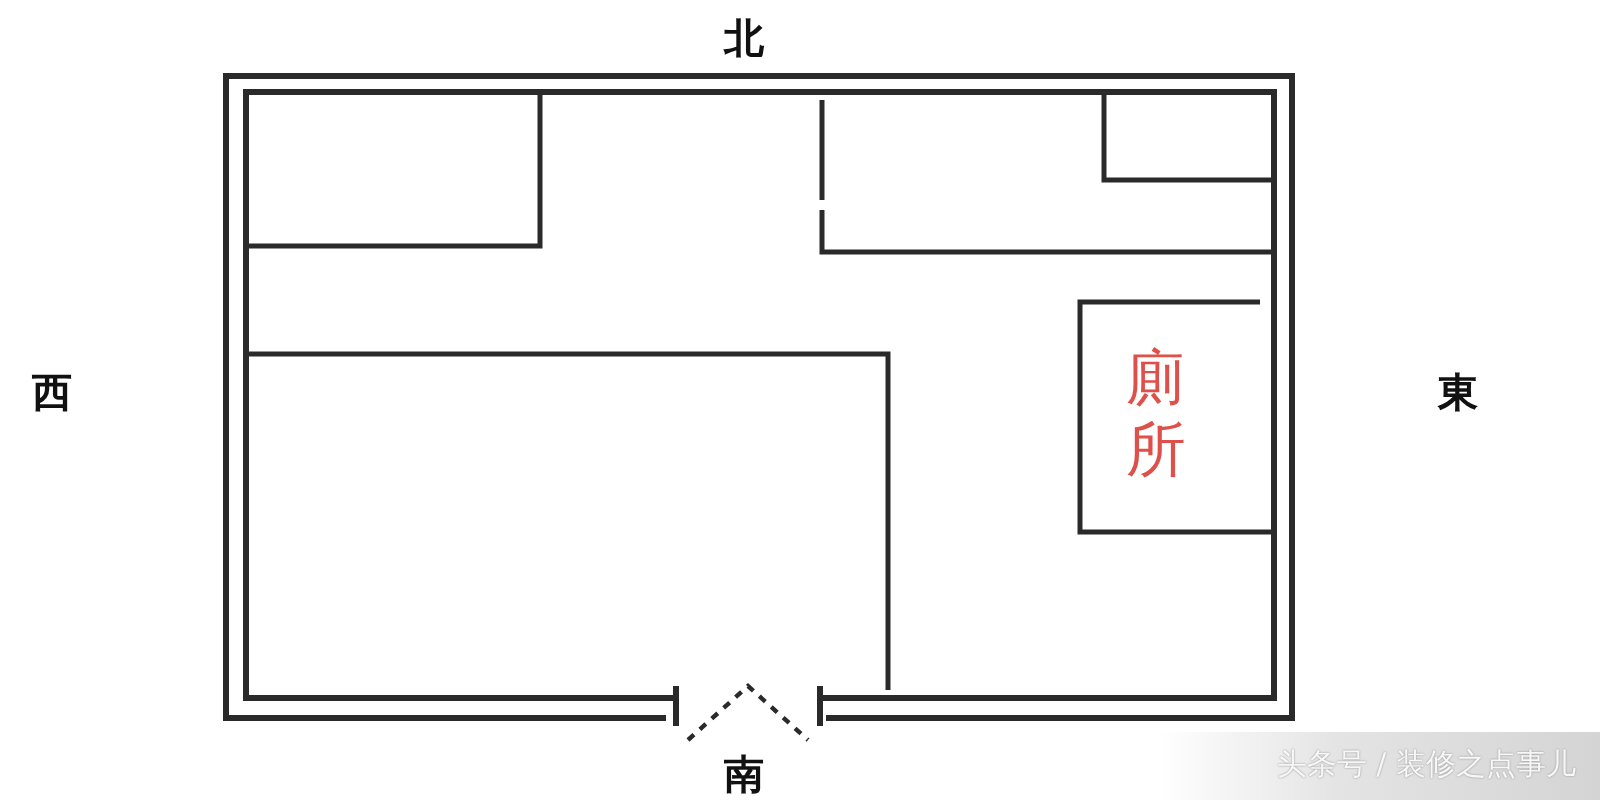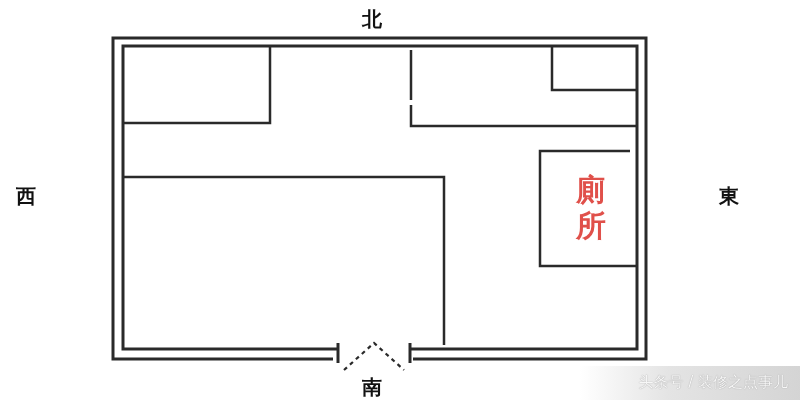--- a/index.html
+++ b/index.html
@@ -12,22 +12,22 @@
     .dir {
       position: absolute; font-weight: bold; font-size: 20px; color: #111;
       font-family: "DejaVu Sans", sans-serif;
     }
     .dir-north { left: 362px; top: 6px; }
     .dir-south { left: 362px; top: 374px; }
     .dir-west  { left: 16px;  top: 183px; }
     .dir-east  { left: 719px; top: 183px; }
     .room-label {
       position: absolute; left: 563px; top: 172px; width: 56px;
-      color: #e0504a; font-size: 30px; font-weight: bold; line-height: 36px;
-      text-align: center; font-family: "DejaVu Sans", sans-serif;
+      color: #e0504a; font-size: 30px; font-weight: normal; line-height: 36px;
+      text-align: left; font-family: "DejaVu Sans", sans-serif;
     }
     .watermark {
       position: absolute; right: 0; bottom: 0; height: 34px; width: 220px;
       background: linear-gradient(90deg, rgba(240,240,240,0) 0%, rgba(225,225,225,0.9) 40%, rgba(210,210,210,0.95) 100%);
       text-align: right;
     }
     .watermark span {
       position: absolute; right: 12px; top: 7px; font-size: 15px; color: #f7f7f7;
       text-shadow: 0 0 1px #888;
       font-family: "DejaVu Sans", sans-serif;

